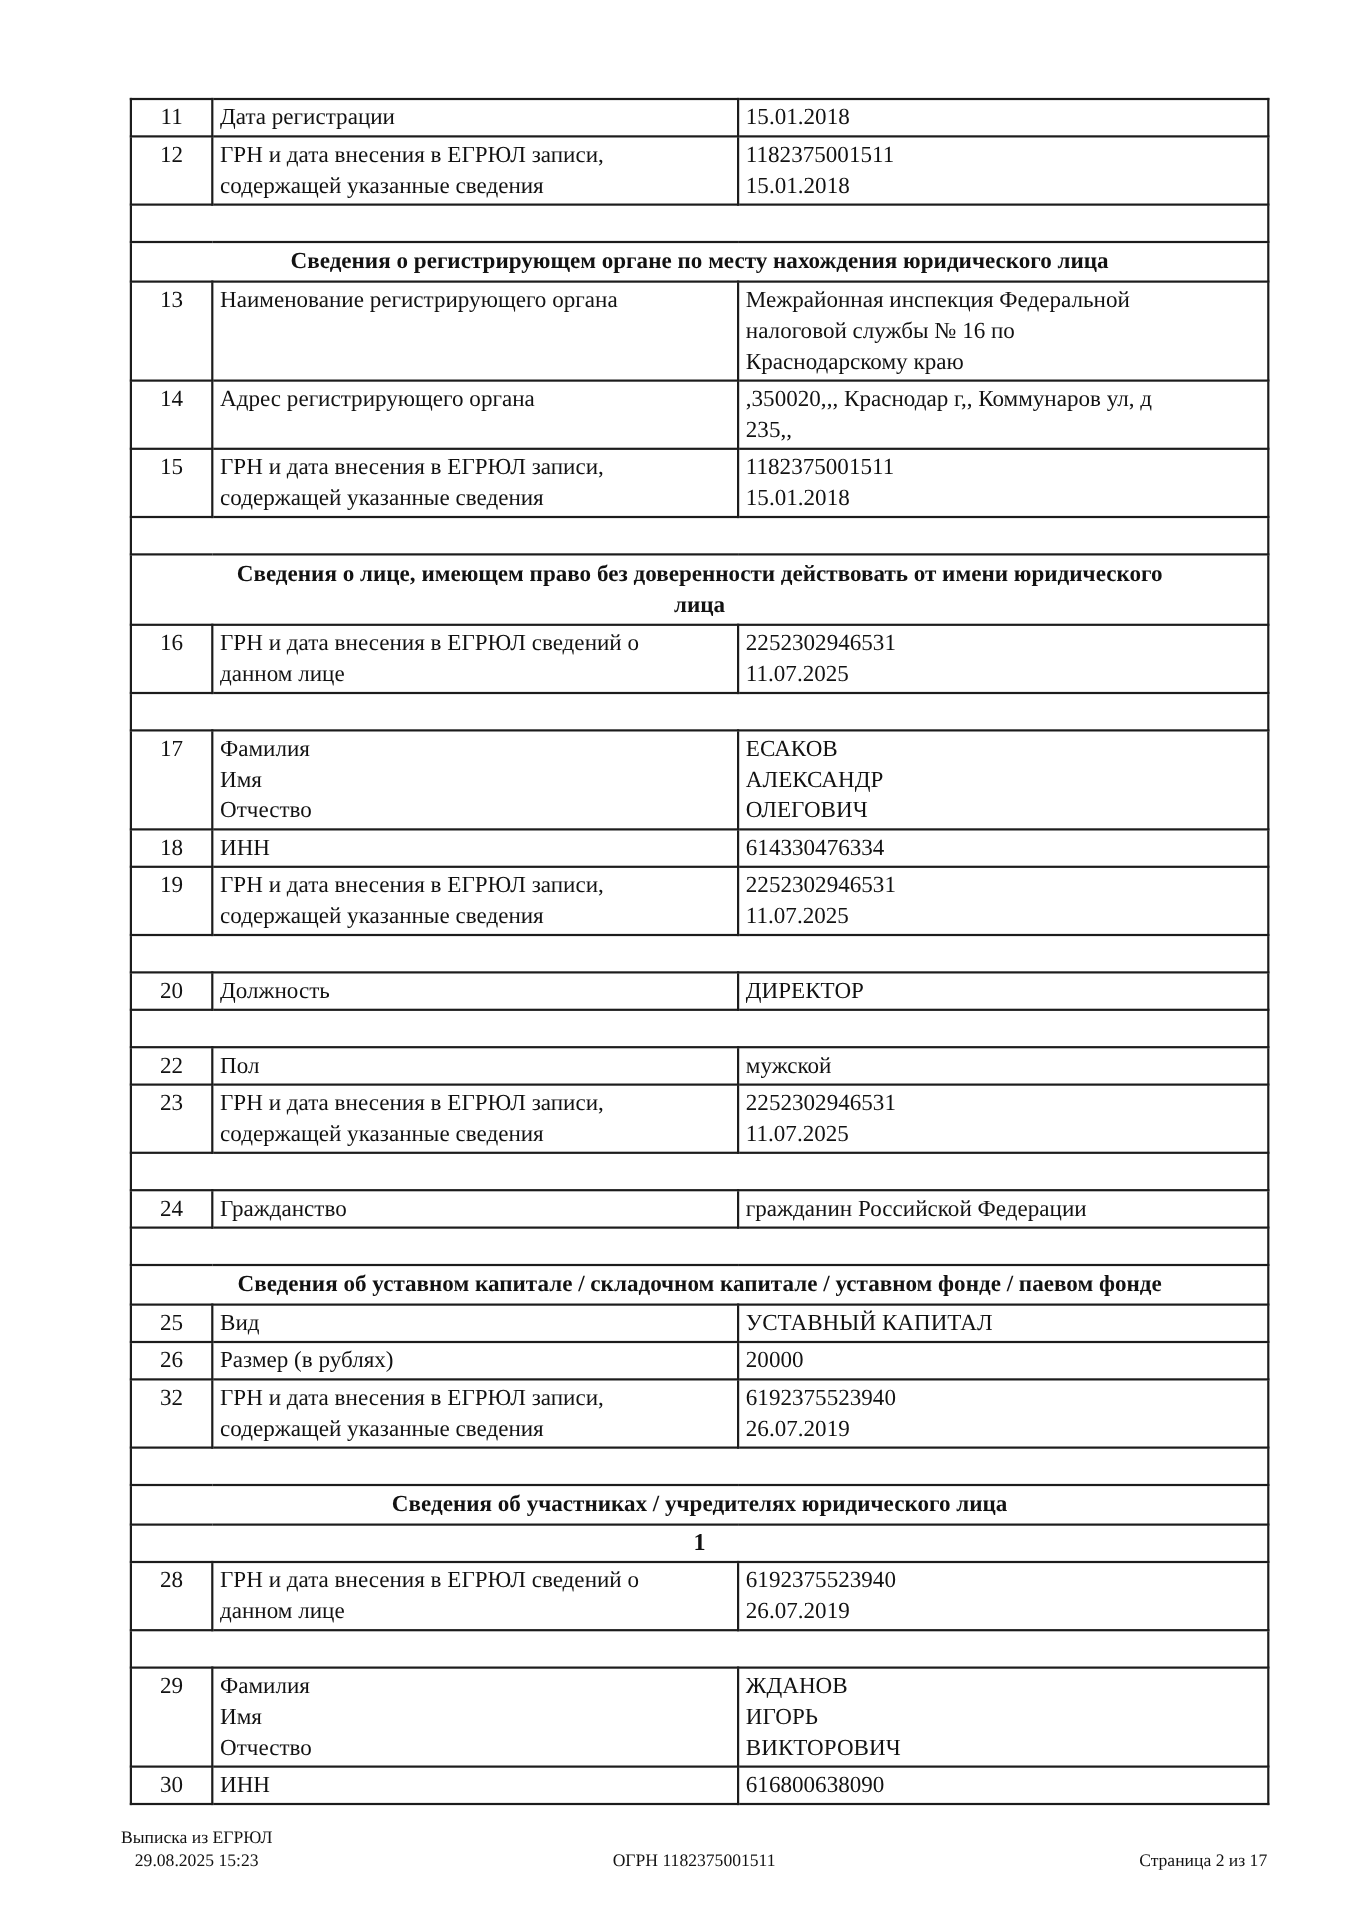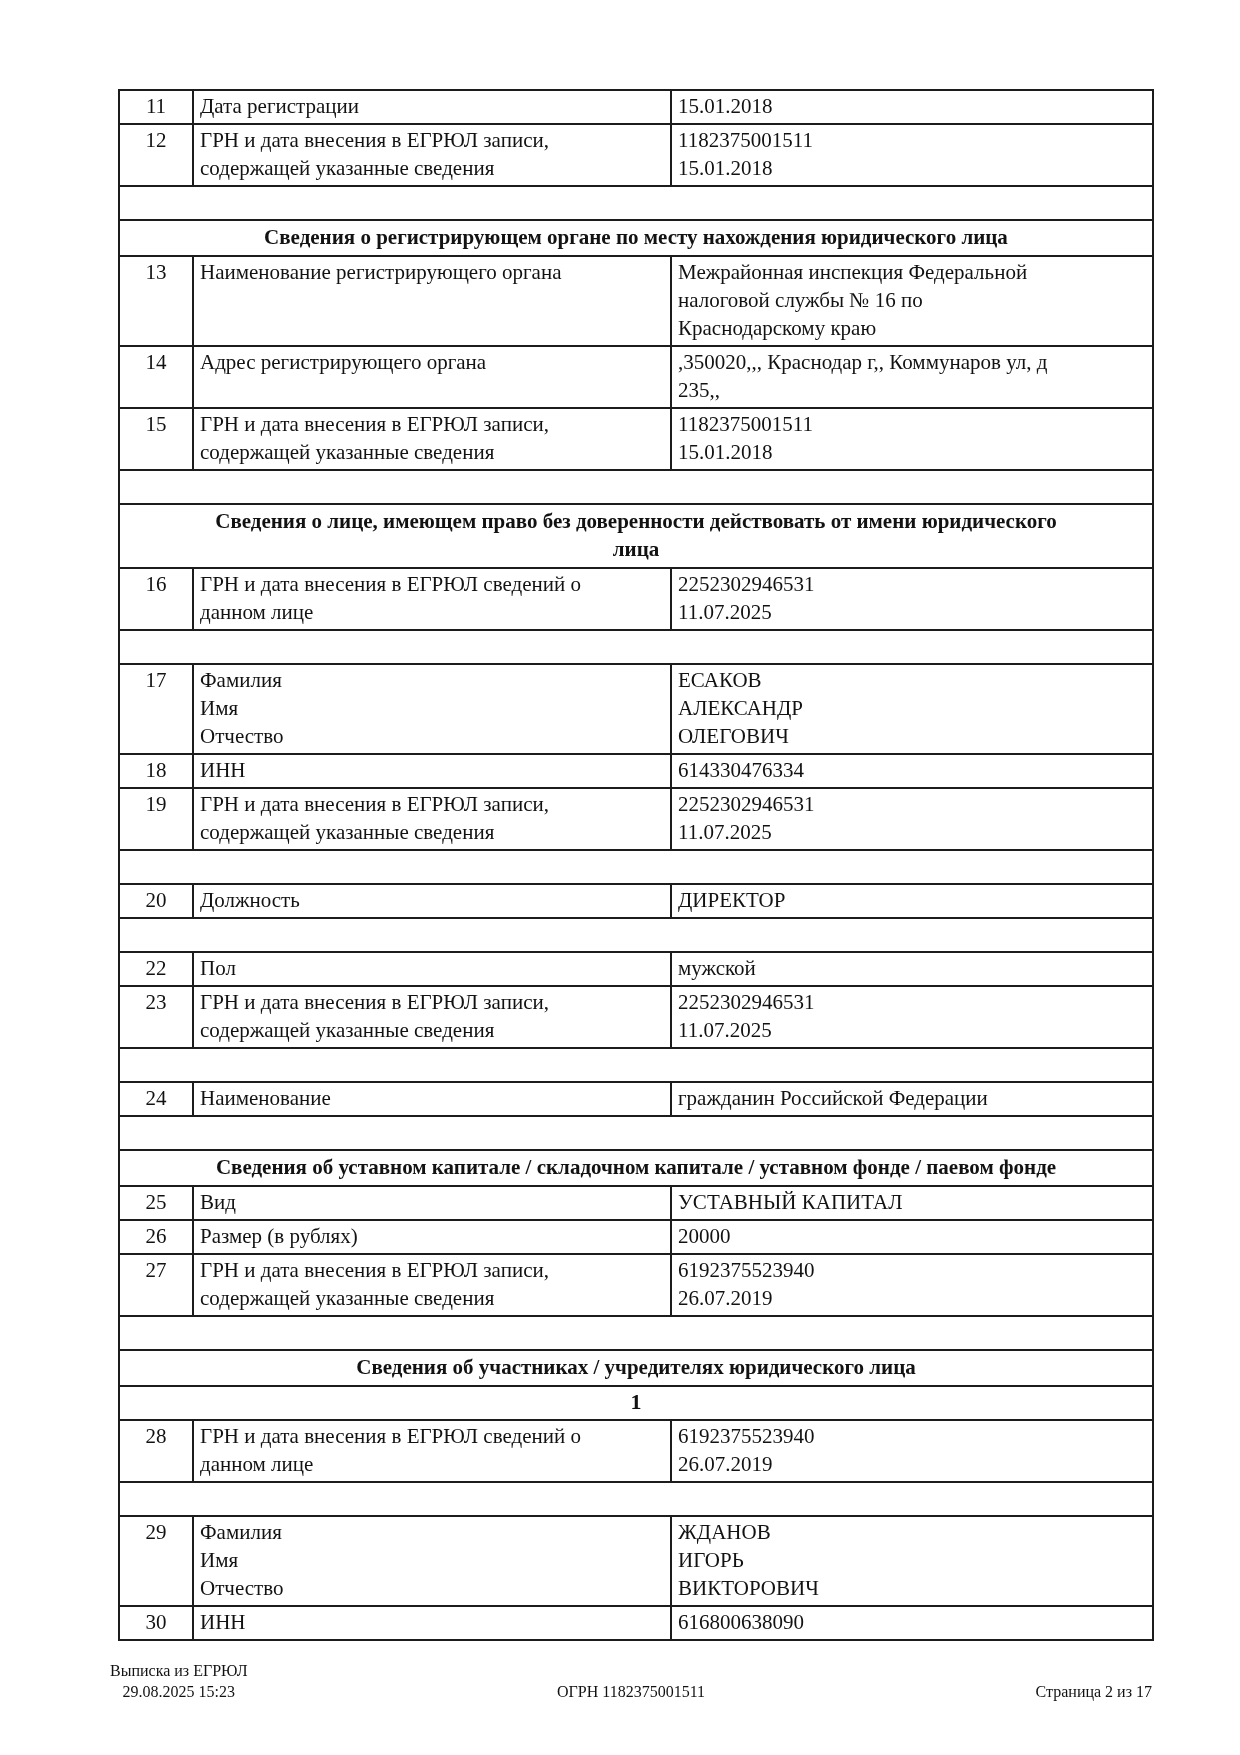--- a/index.html
+++ b/index.html
@@ -164,41 +164,41 @@
           <td class="c-label">ГРН и дата внесения в ЕГРЮЛ записи,
 содержащей указанные сведения</td>
           <td class="c-value">2252302946531
 11.07.2025</td>
         </tr>
         <tr class="spacer">
           <td colspan="3"></td>
         </tr>
         <tr>
           <td class="c-num">24</td>
-          <td class="c-label">Наименование</td>
+          <td class="c-label">Гражданство</td>
           <td class="c-value">гражданин Российской Федерации</td>
         </tr>
         <tr class="spacer">
           <td colspan="3"></td>
         </tr>
         <tr class="section">
           <td colspan="3">Сведения об уставном капитале / складочном капитале / уставном фонде / паевом фонде</td>
         </tr>
         <tr>
           <td class="c-num">25</td>
           <td class="c-label">Вид</td>
           <td class="c-value">УСТАВНЫЙ КАПИТАЛ</td>
         </tr>
         <tr>
           <td class="c-num">26</td>
           <td class="c-label">Размер (в рублях)</td>
           <td class="c-value">20000</td>
         </tr>
         <tr>
-          <td class="c-num">27</td>
+          <td class="c-num">32</td>
           <td class="c-label">ГРН и дата внесения в ЕГРЮЛ записи,
 содержащей указанные сведения</td>
           <td class="c-value">6192375523940
 26.07.2019</td>
         </tr>
         <tr class="spacer">
           <td colspan="3"></td>
         </tr>
         <tr class="section">
           <td colspan="3">Сведения об участниках / учредителях юридического лица</td>

